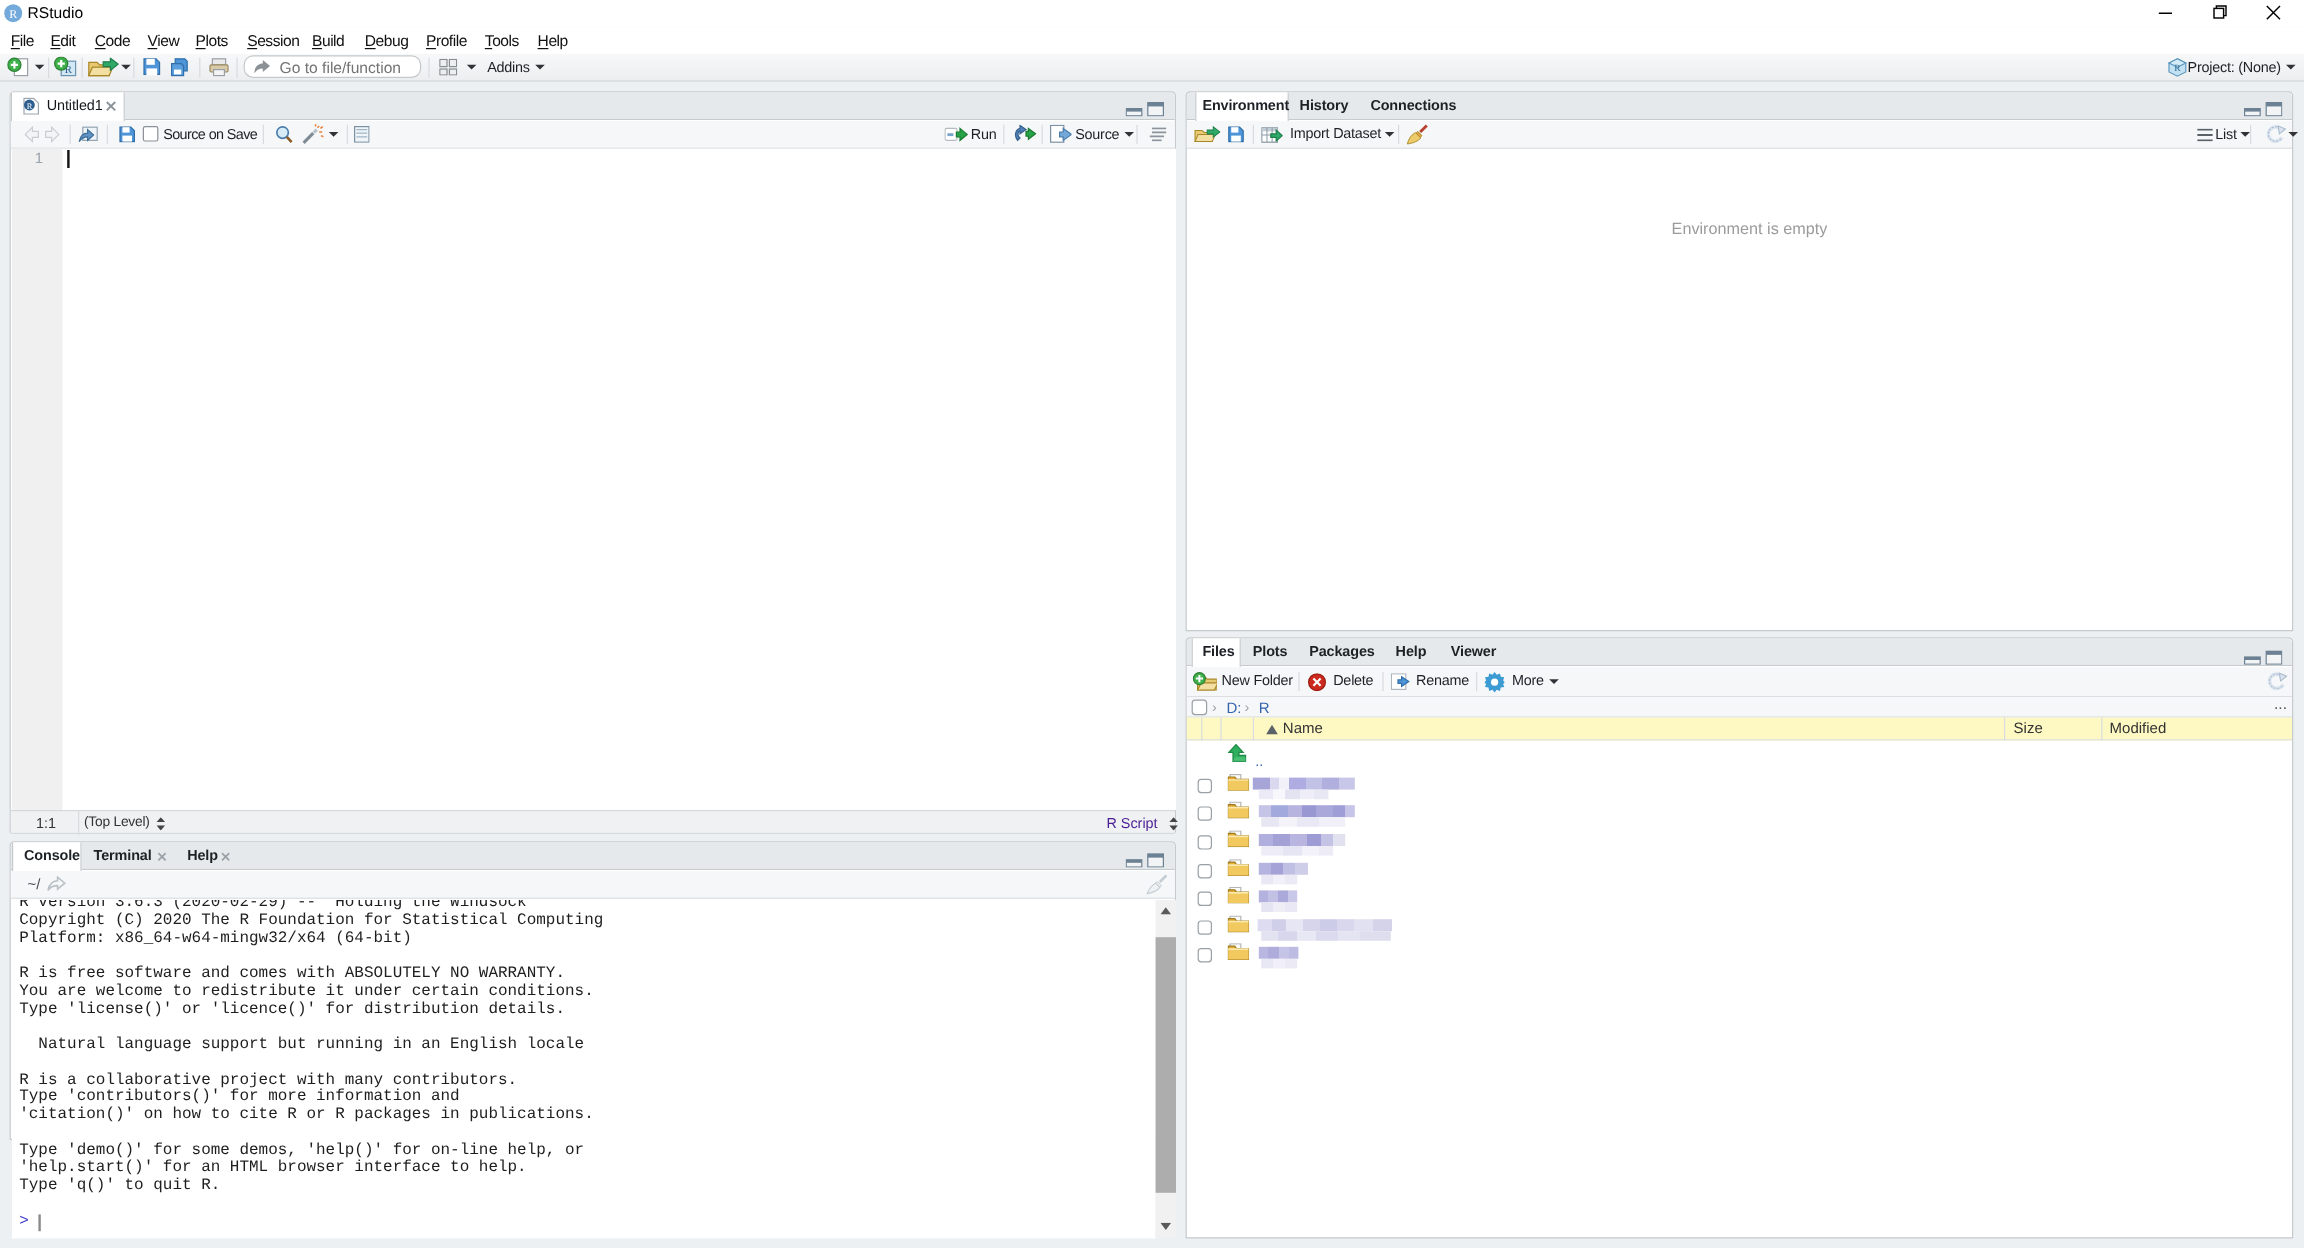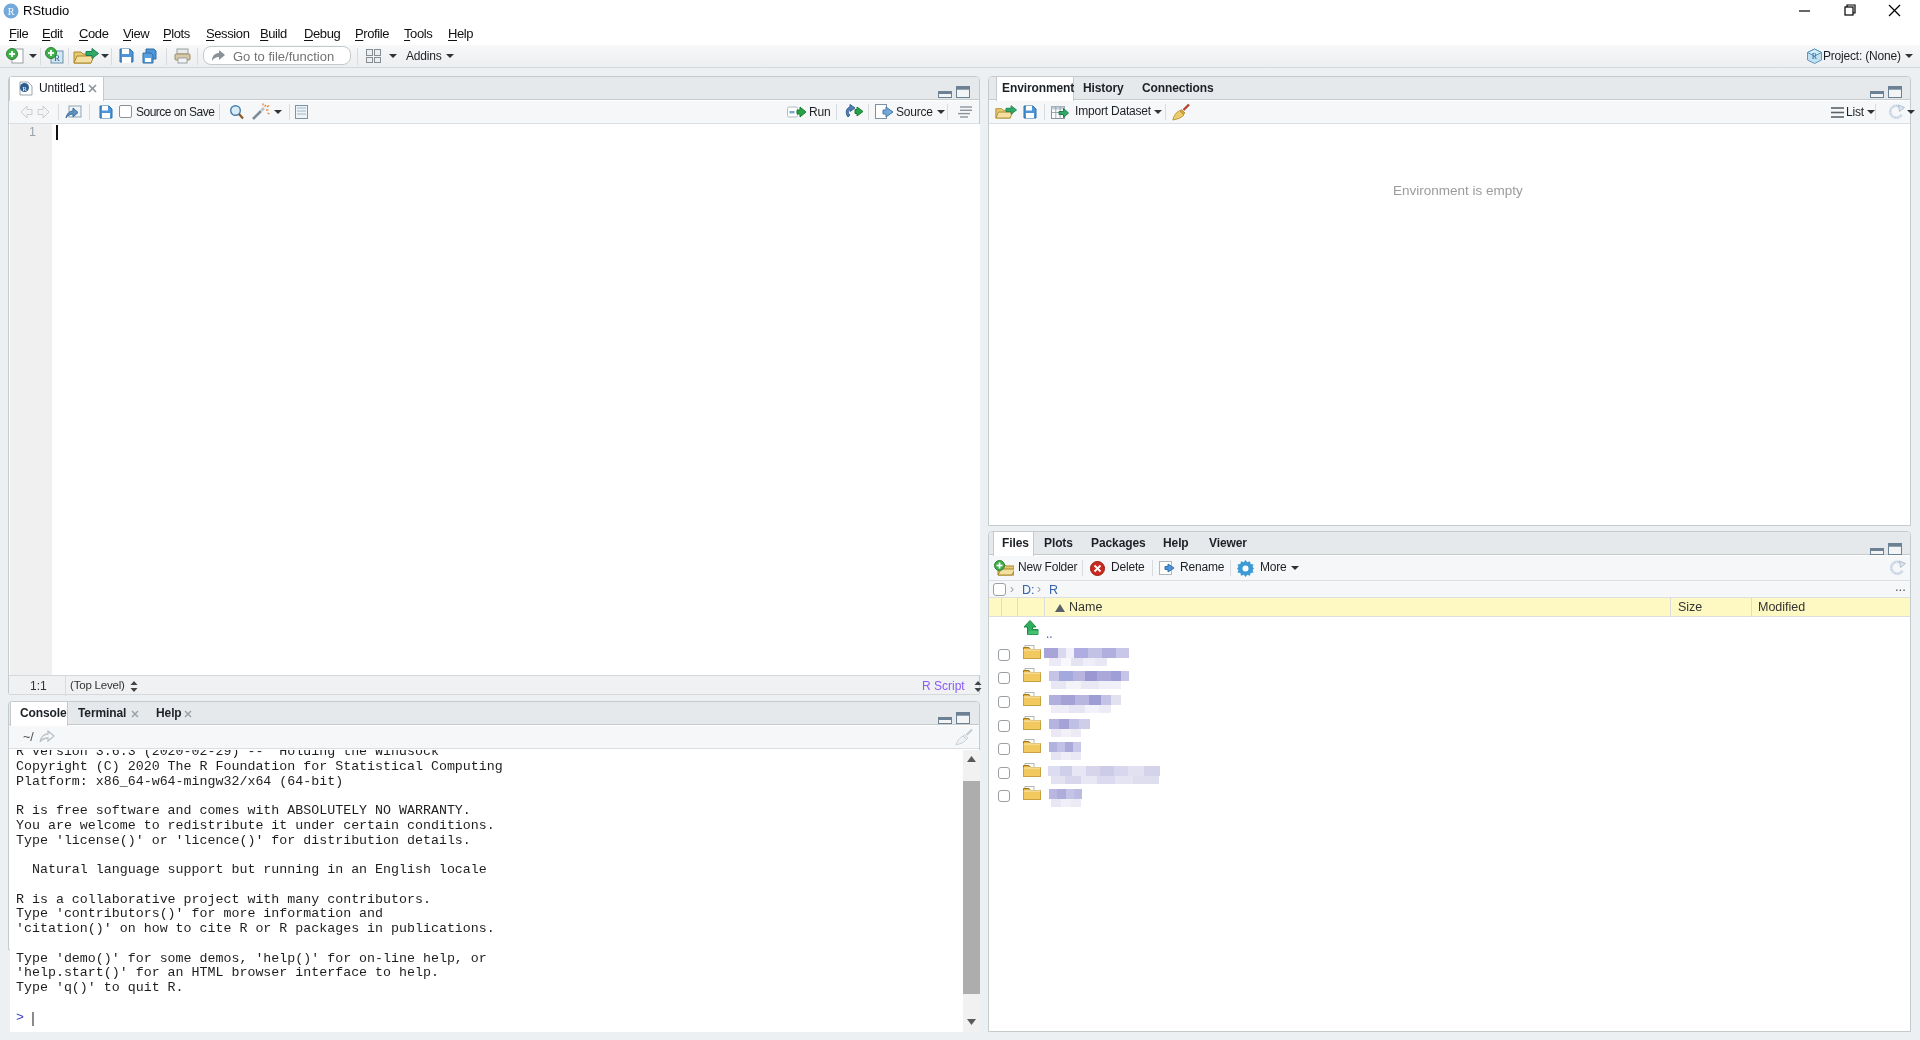--- a/index.html
+++ b/index.html
@@ -239,21 +239,21 @@
   </div>
 
   <div class="abs" style="left:0px;top:598px;width:970px;height:20px;background:#eff1f2;border-top:1px solid #d5d9db;border-bottom:1px solid #d5d9db;">
     <div class="abs" style="left:21px;top:3px;font-size:12px;color:#333;">1:1</div>
     <div class="sep" style="left:56px;top:0px;height:20px"></div>
     <div class="abs" style="left:61px;top:3px;font-size:11.5px;letter-spacing:-0.2px;color:#333;">(Top Level)</div>
     <svg class="abs" style="left:121px;top:5px" width="8" height="11" viewBox="0 0 8 11">
         <path d="M4 0 L7.5 4 H0.5 z" fill="#444"></path>
         <path d="M4 11 L7.5 7 H0.5 z" fill="#444"></path>
       </svg>
-    <div class="abs" style="left:913px;top:3px;font-size:12px;color:#8b5cf6;">R Script</div>
+    <div class="abs" style="left:913px;top:3px;font-size:12px;color:#4c1d95;">R Script</div>
     <svg class="abs" style="left:965px;top:5px" width="8" height="11" viewBox="0 0 8 11">
         <path d="M4 0 L7.5 4 H0.5 z" fill="#444"></path>
         <path d="M4 11 L7.5 7 H0.5 z" fill="#444"></path>
       </svg>
   </div>
 </div>
 
 <div class="pane" id="consolepane" style="left:8px;top:701px;width:972px;height:249px;border-radius:4px 4px 0 0;padding-left:24px;">
   <div class="tabbar"></div>
   <div class="tab active" style="left:1px;width:58px;">

